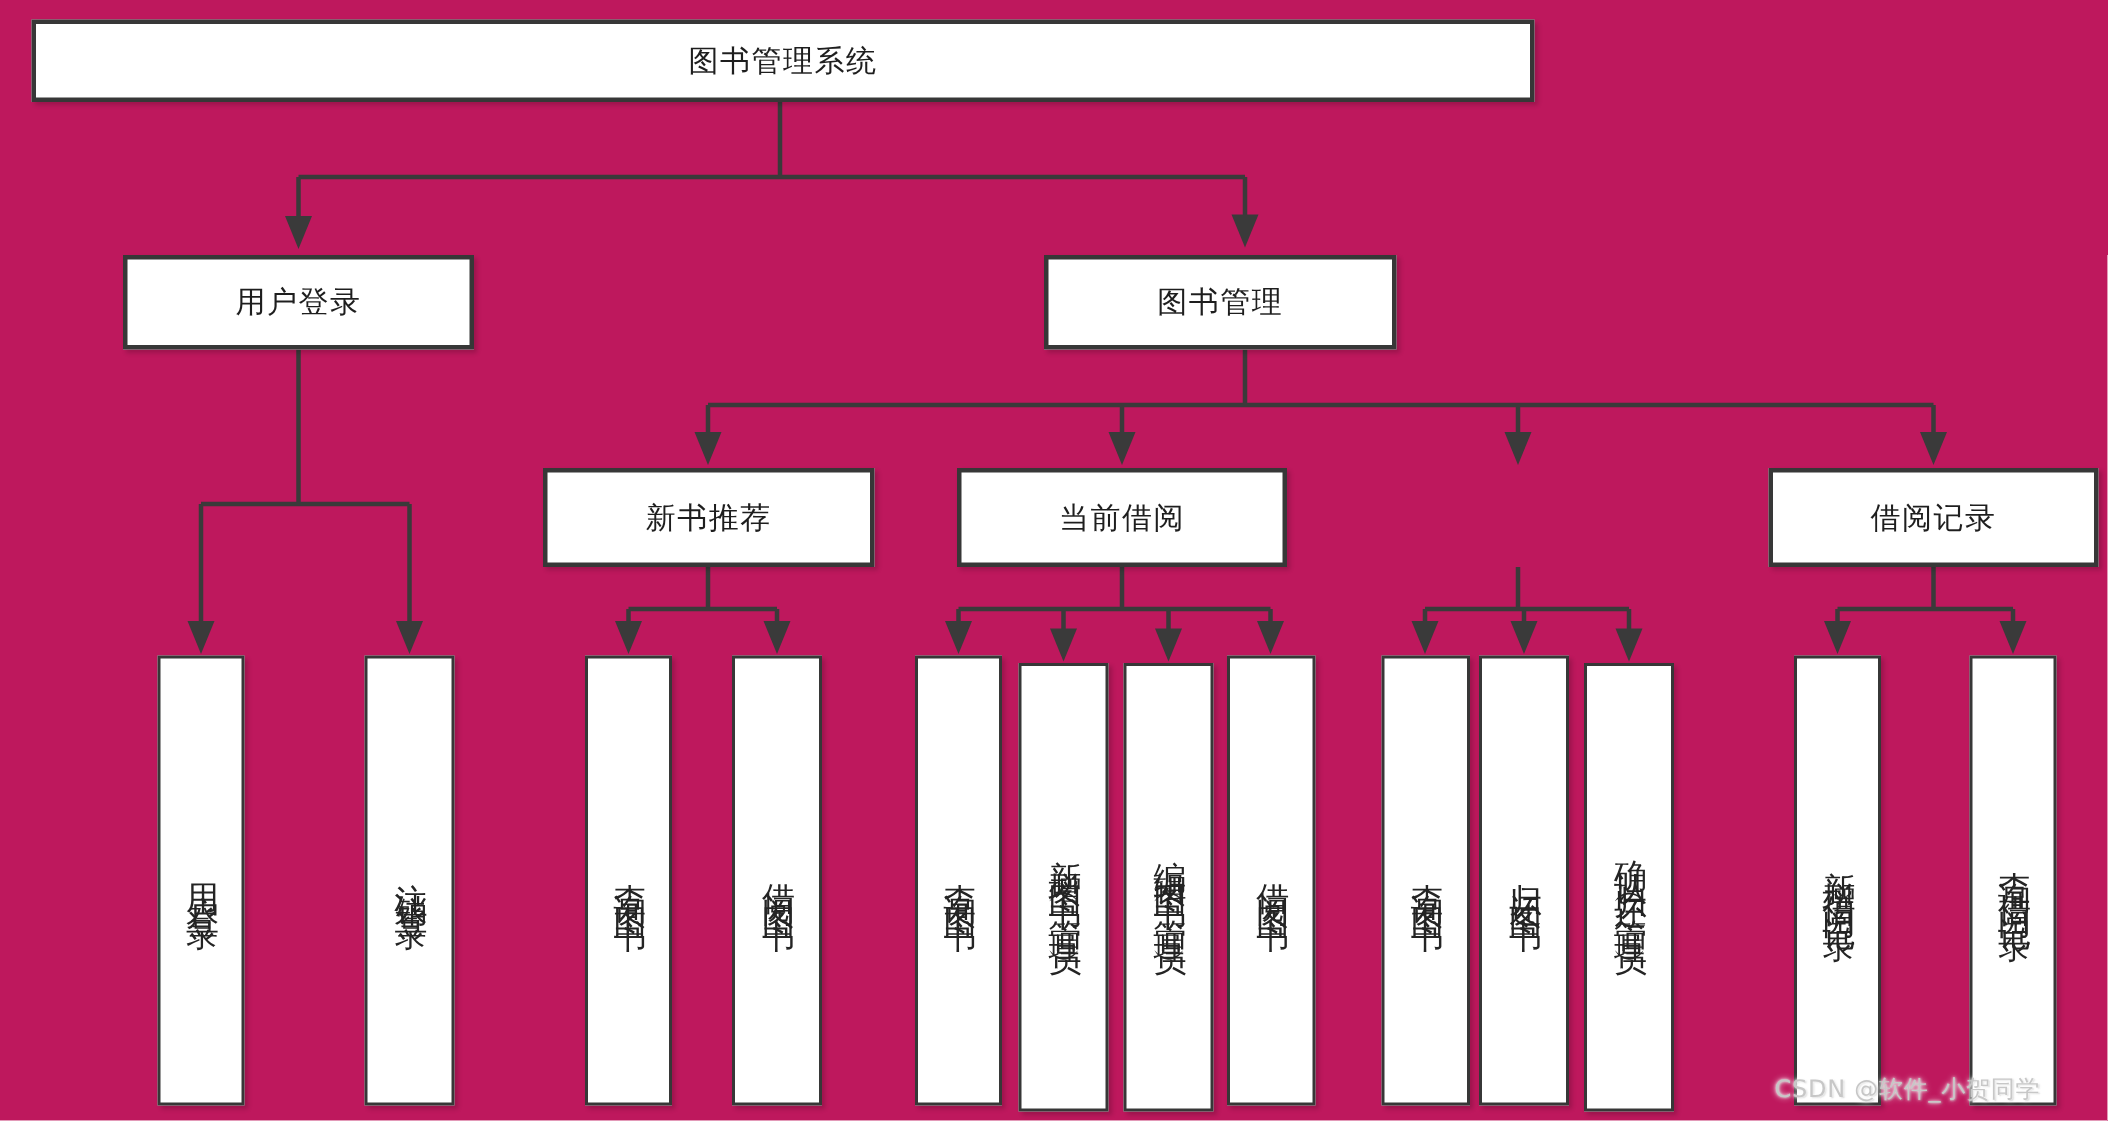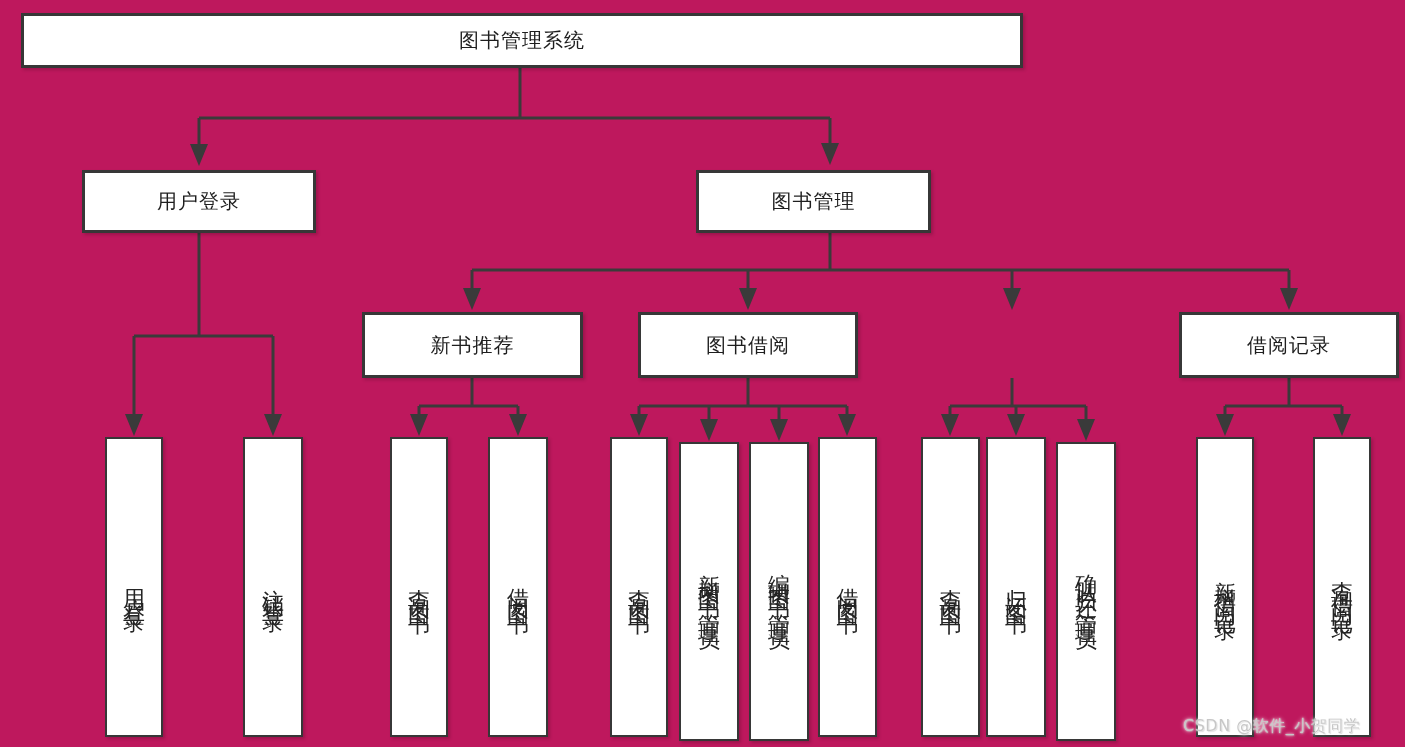--- a/index.html
+++ b/index.html
@@ -114,21 +114,21 @@
     <span class="hlbl">用户登录</span>
   </div>
   <div class="box" style="left:696px;top:170px;width:235px;height:63px">
     <span class="hlbl">图书管理</span>
   </div>
 
   <div class="box" style="left:362px;top:312px;width:221px;height:66px">
     <span class="hlbl">新书推荐</span>
   </div>
   <div class="box" style="left:638px;top:312px;width:220px;height:66px">
-    <span class="hlbl">图书借阅</span>
+    <span class="hlbl">当前借阅</span>
   </div>
   <div class="box" style="left:1179px;top:312px;width:220px;height:66px">
     <span class="hlbl">借阅记录</span>
   </div>
 
   <div class="box leaf" style="left:105px;top:437px;width:58px;height:300px">
     <span class="vlbl">用户登录</span>
   </div>
   <div class="box leaf" style="left:243px;top:437px;width:60px;height:300px">
     <span class="vlbl">注销登录</span>

